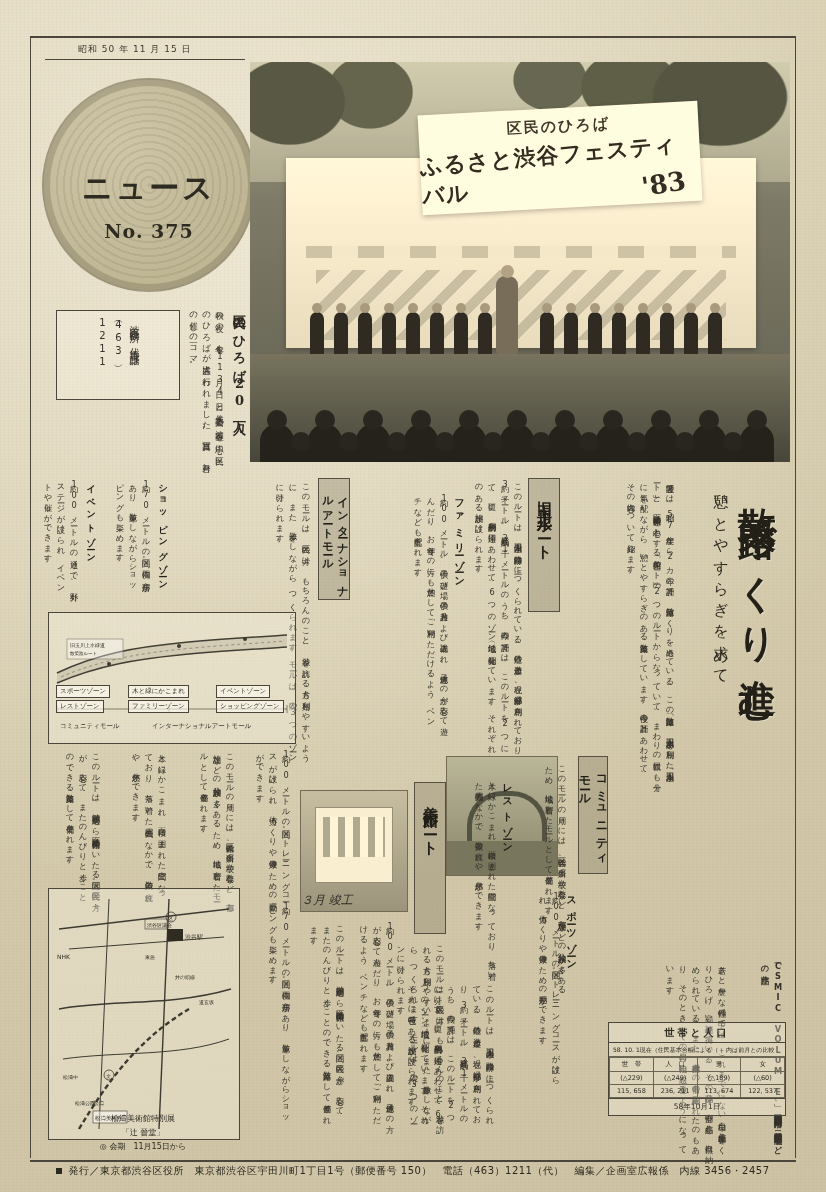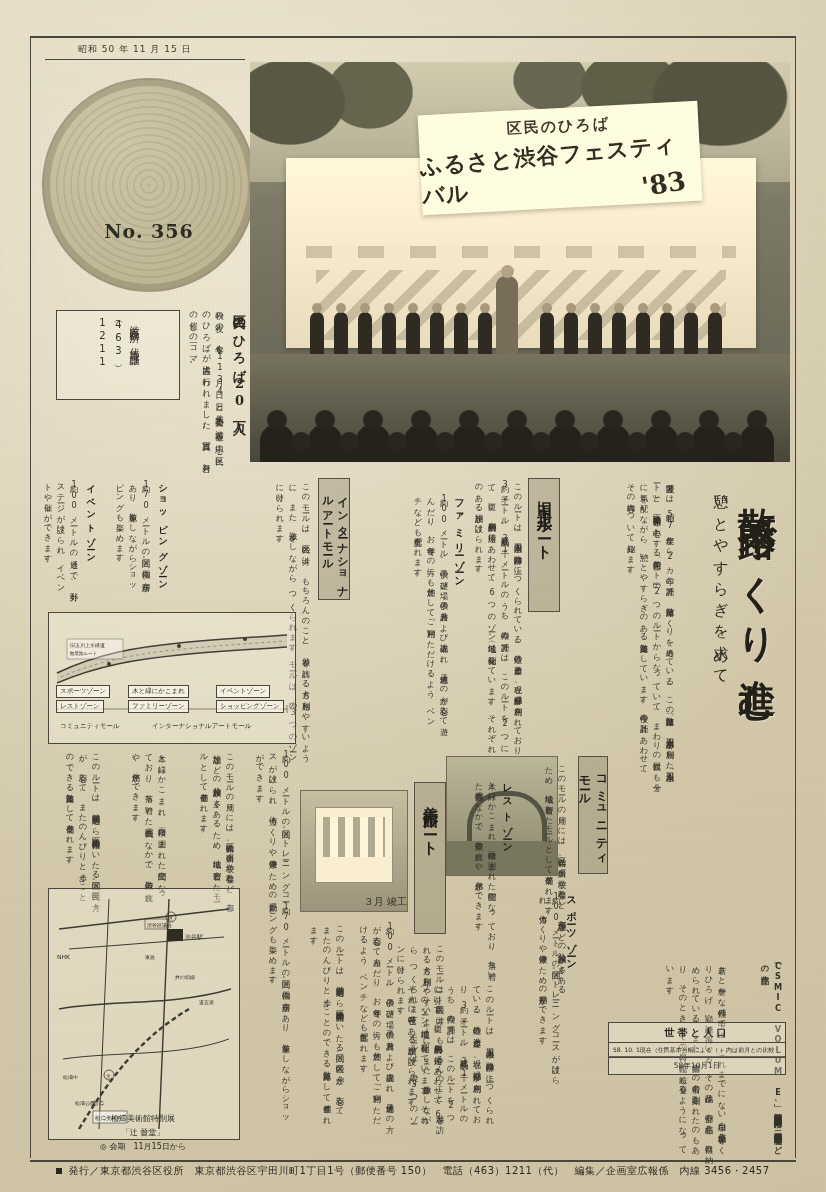--- a/index.html
+++ b/index.html
@@ -230,21 +230,21 @@
     background:linear-gradient(180deg,#b6b49f,#8e8c79);
     filter:sepia(.3);
     overflow:hidden;
     border:1px solid #6b6554;
   }
   .bphoto .b{position:absolute;left:14px;top:16px;width:78px;height:76px;background:#e4e1d1;box-shadow:inset 0 0 0 1px #8a8674;}
   .bphoto .b:before{
     content:"";position:absolute;left:8px;top:10px;width:62px;height:40px;
     background:repeating-linear-gradient(90deg,#9fa08e 0 7px,#e9e6d6 7px 15px);
   }
-  .bphoto .cap{position:absolute;left:0;right:0;bottom:2px;text-align:right;font-size:10px;color:#2e2b22;}
+  .bphoto .cap{position:absolute;left:0;right:0;bottom:2px;text-align:left;font-size:12px;color:#2e2b22;font-style:italic;}
 
   
   .pphoto{
     position:absolute;left:446px;top:756px;width:110px;height:118px;
     background:linear-gradient(180deg,#a9ad96,#7d8169);
     filter:sepia(.3);overflow:hidden;border:1px solid #6b6554;
   }
   .pphoto .arch{
     position:absolute;left:20px;top:34px;width:70px;height:46px;
     border:5px solid #4b4f3e;border-bottom:none;border-radius:35px 35px 0 0;
@@ -282,21 +282,22 @@
   <div class="grain"></div>
   <div class="frame"></div>
   <div class="vline-l"></div>
   <div class="vline-r"></div>
 
   <div class="issue-date">昭和 50 年 11 月 15 日</div>
   <div class="date-rule"></div>
 
   <div class="logo">
     <div class="ring"></div>
-    <div class="no">No. 356</div>
+    <div class="sub">ニュース</div>
+    <div class="no">No. 375</div>
   </div>
 
   <div class="phonebox">
     <div class="vt">渋谷区役所の代表電話は（463）1211</div>
   </div>
 
   <div class="intro">
     <div class="hl">区民のひろば20万人</div>
     <div class="body">秋の夜の、今年も11月3日4日と代々木公園と渋谷区を中心に区民のひろばが盛大に行われました。写真は、舞台の催しの一コマ。</div>
   </div>
@@ -478,19 +479,41 @@
     <div>松濤美術館特別展</div>
     <div>「辻 晉堂」</div>
     <div>◎ 会期　11月15日から</div>
   </div>
 
   <div class="vcol" style="left:244px;top:900px;height:220px;width:48px;">約170メートルの区間。両側に商店があり、散策をしながらショッピングも楽しめます。</div>
 
   <div class="poptable">
     <div class="cap">世帯と人口</div>
     <div class="note">58. 10. 1現在（住民基本台帳による（ ）内は前月との比較</div>
+    <table>
+      <tbody>
+          <tr>
+        <th>世　帯</th>
+        <th>人　口</th>
+        <th>男</th>
+        <th>女</th>
+      </tr>
+      <tr>
+        <td>(△229)</td>
+        <td>(△249)</td>
+        <td>(△189)</td>
+        <td>(△60)</td>
+      </tr>
+      <tr>
+        <td>115, 658</td>
+        <td>236, 211</td>
+        <td>113, 674</td>
+        <td>122, 537</td>
+      </tr>
+    </tbody>
+      </table>
     <div class="date">58年10月1日</div>
   </div>
 
   <div class="footer">
     <span class="sq"></span><span>発行／東京都渋谷区役所　東京都渋谷区宇田川町1丁目1号（郵便番号 150）　電話（463）1211（代）　編集／企画室広報係　内線 3456・2457</span>
   </div>
 </div>
 
 </body></html>

